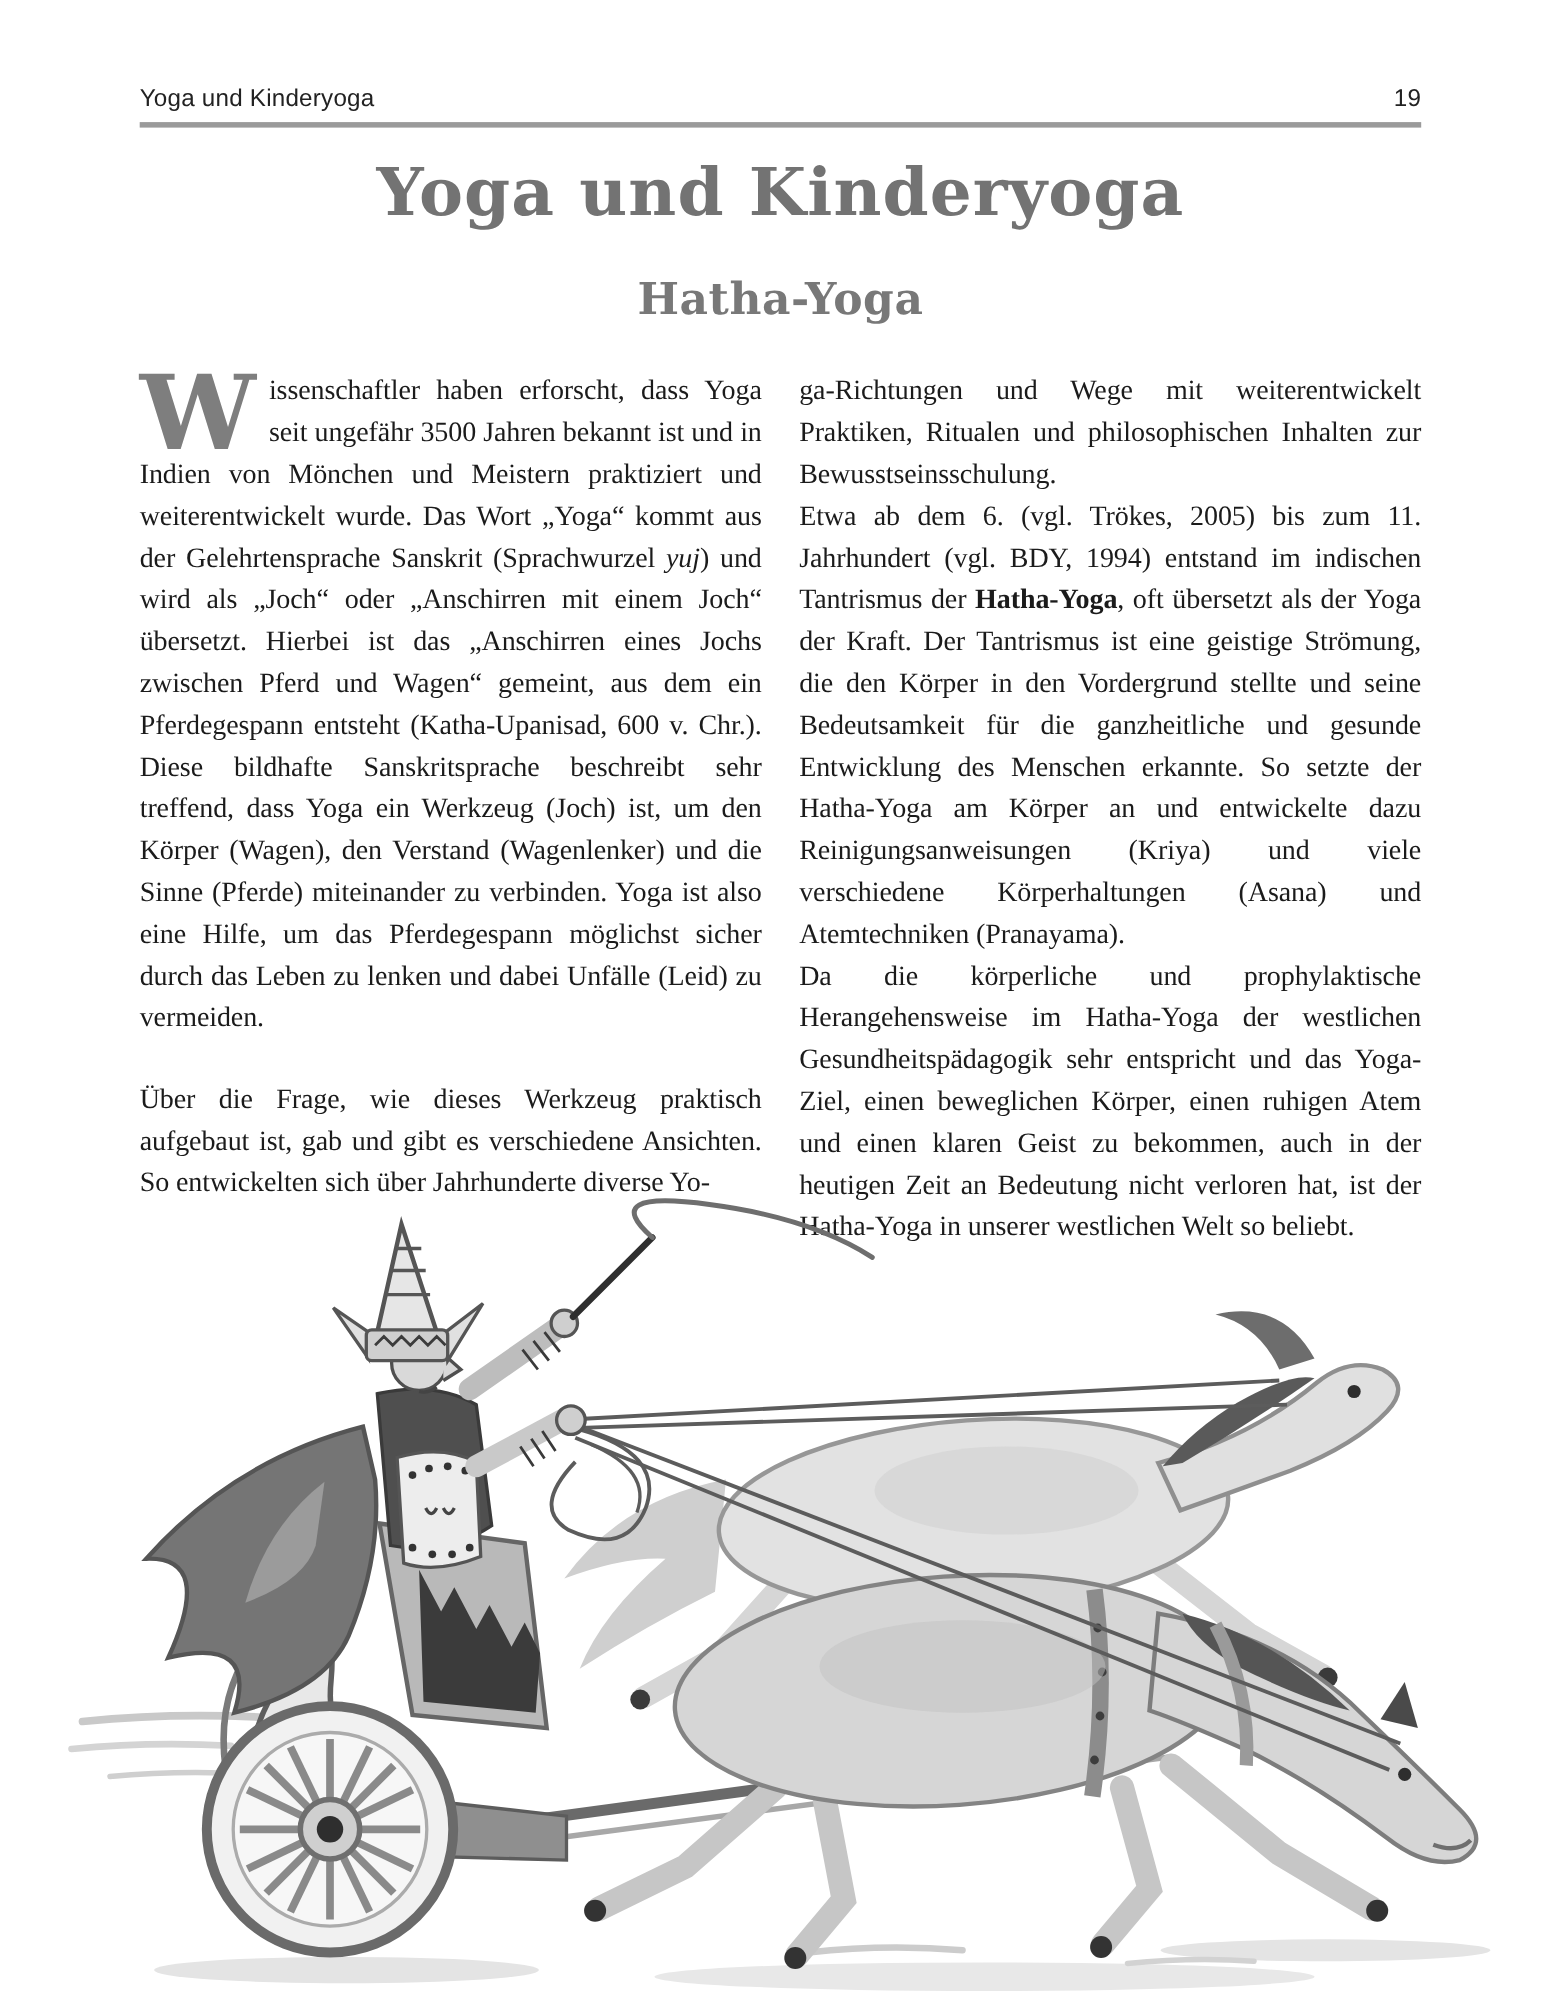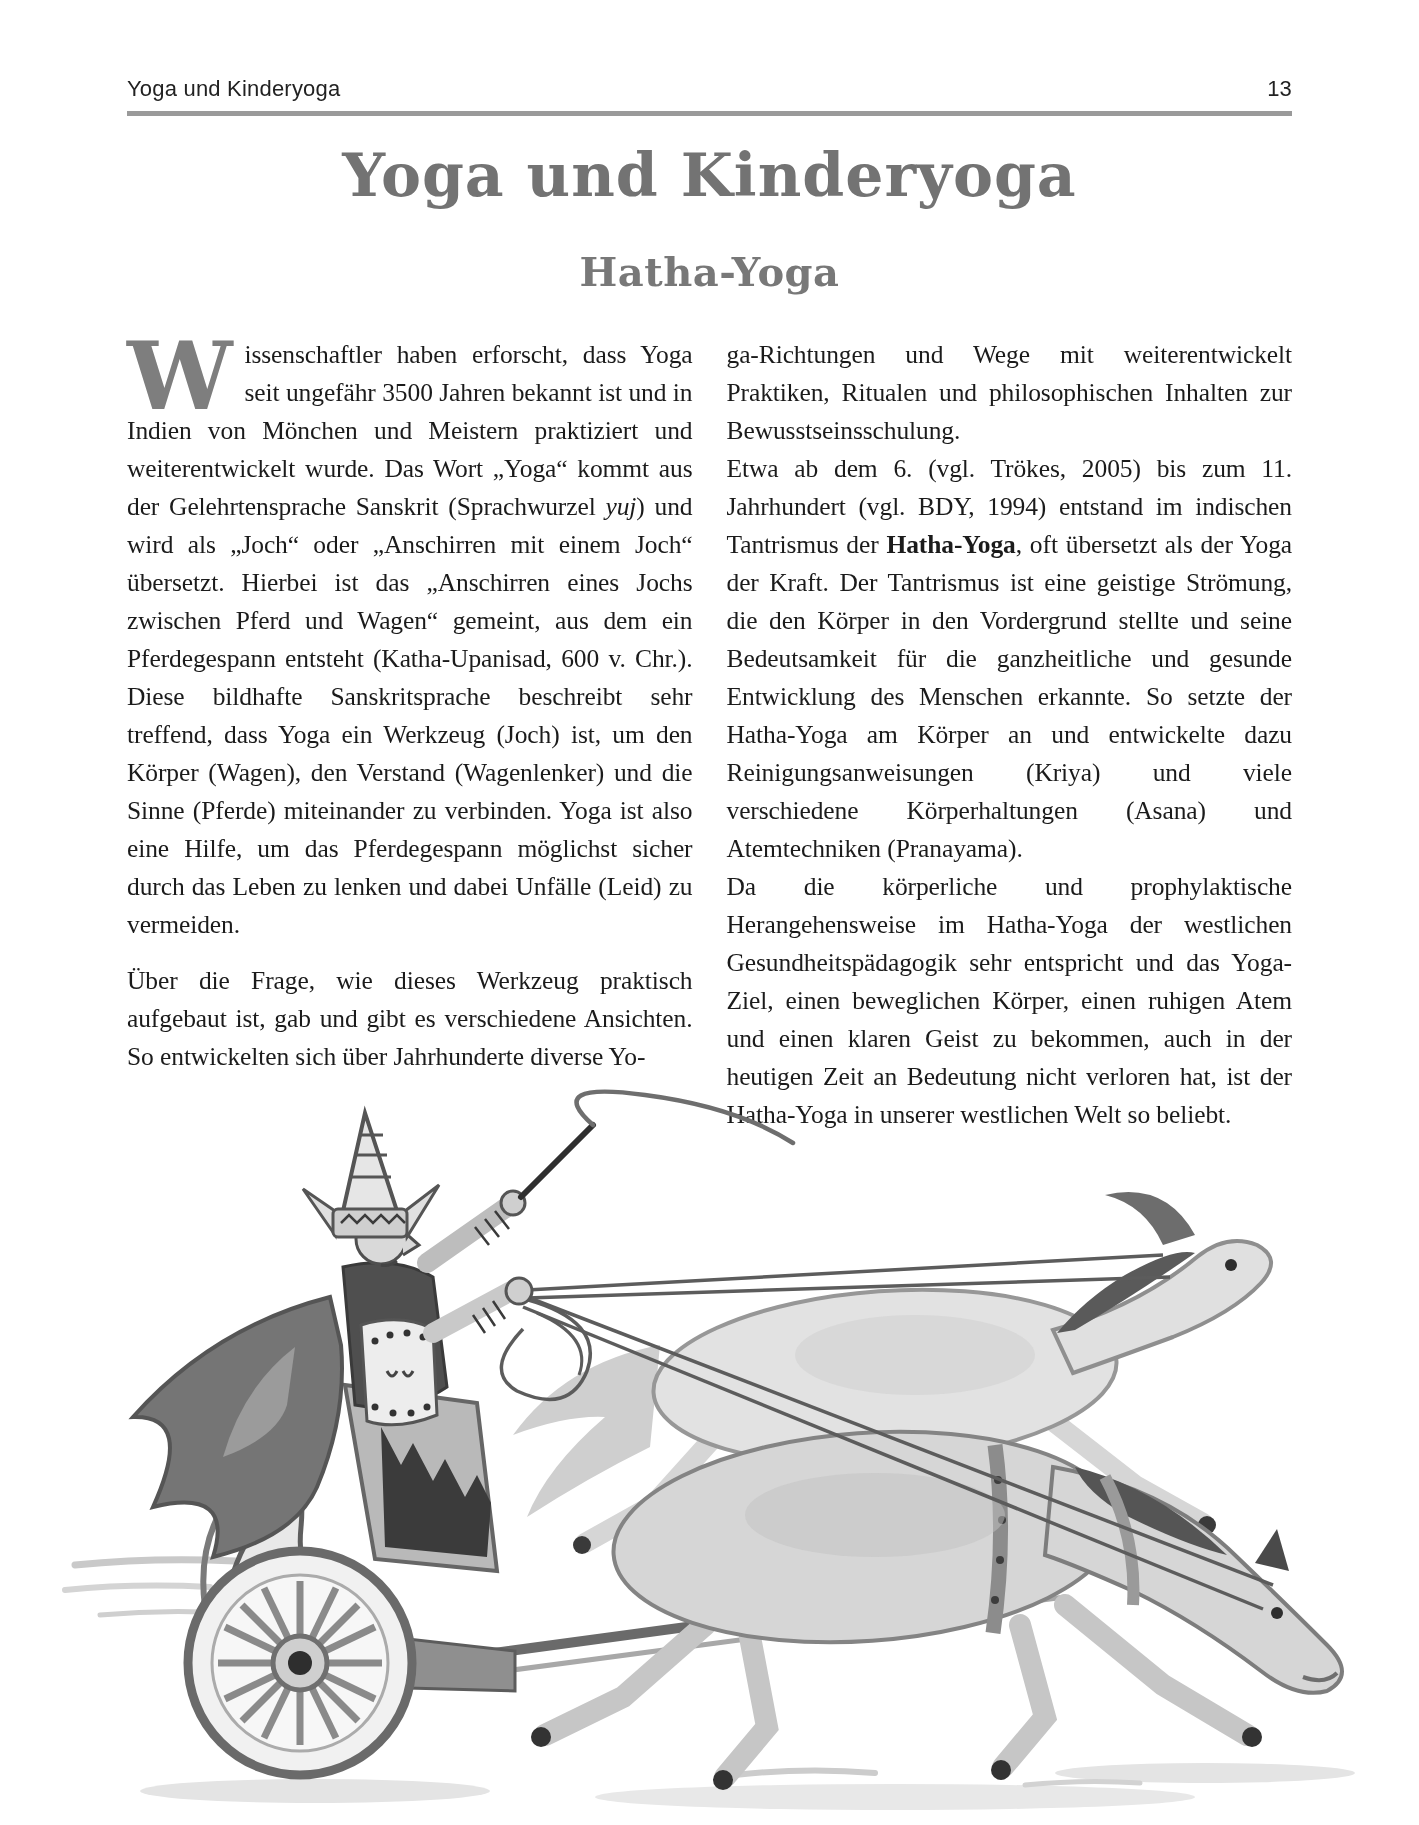--- a/index.html
+++ b/index.html
@@ -47,21 +47,21 @@
   }
   .col{flex:1 1 0;min-width:0;}
   .col p{
     margin:0;
     font-size:25.5px;
     line-height:38px;
     text-align:justify;
     hyphens:none;
     letter-spacing:-0.1px;
   }
-  .col p.spaced{margin-top:18px;font-family:Liberation Serif, serif;}
+  .col p.spaced{margin-top:36px;font-family:Liberation Serif, serif;}
   .dropcap{
     float:left;
     font-family:"DejaVu Serif", serif;
     font-weight:bold;
     font-size:94px;
     line-height:72px;
     padding:4px 12px 0 0;
     color:#7e7e7e;
   }
   .seg-bold{font-weight:bold;}
@@ -72,21 +72,21 @@
     width:1355px;height:735px;
   }
 </style>
 </head>
 <body>
 
 <div class="page">
 
   <header class="running-header">
     <span>Yoga und Kinderyoga</span>
-    <span>13</span>
+    <span>19</span>
   </header>
 
   <h1 class="chapter-title">Yoga und Kinderyoga</h1>
   <h2 class="section-title">Hatha-Yoga</h2>
 
   <div class="columns">
     <div class="col">
       <p><span class="dropcap">W</span><span><span>issenschaftler haben erforscht, dass Yoga seit ungefähr 3500 Jahren bekannt ist und in Indien von Mönchen und Meistern praktiziert und weiterentwickelt wurde. Das Wort „Yoga“ kommt aus der Gelehrtensprache Sanskrit (Sprachwurzel </span><span class="seg-italic">yuj</span><span>) und wird als „Joch“ oder „Anschirren mit einem Joch“ übersetzt. Hierbei ist das „Anschirren eines Jochs zwischen Pferd und Wagen“ gemeint, aus dem ein Pferdegespann entsteht (Katha-Upanisad, 600 v. Chr.). Diese bildhafte Sanskritsprache beschreibt sehr treffend, dass Yoga ein Werkzeug (Joch) ist, um den Körper (Wagen), den Verstand (Wagenlenker) und die Sinne (Pferde) miteinander zu verbinden. Yoga ist also eine Hilfe, um das Pferdegespann möglichst sicher durch das Leben zu lenken und dabei Unfälle (Leid) zu vermeiden.</span></span></p>
       <p class="spaced">Über die Frage, wie dieses Werkzeug praktisch aufgebaut ist, gab und gibt es verschiedene Ansichten. So entwickelten sich über Jahrhunderte diverse Yo-</p>
     </div>

